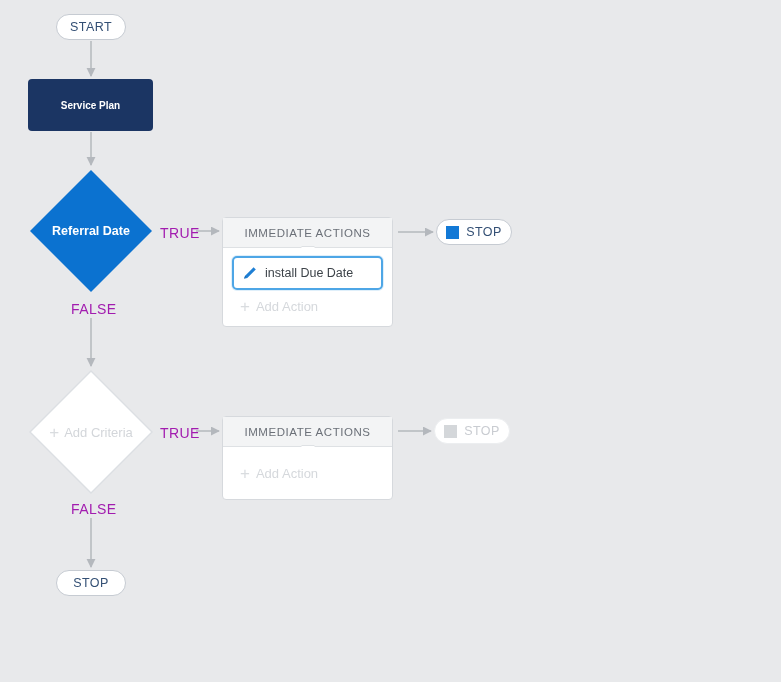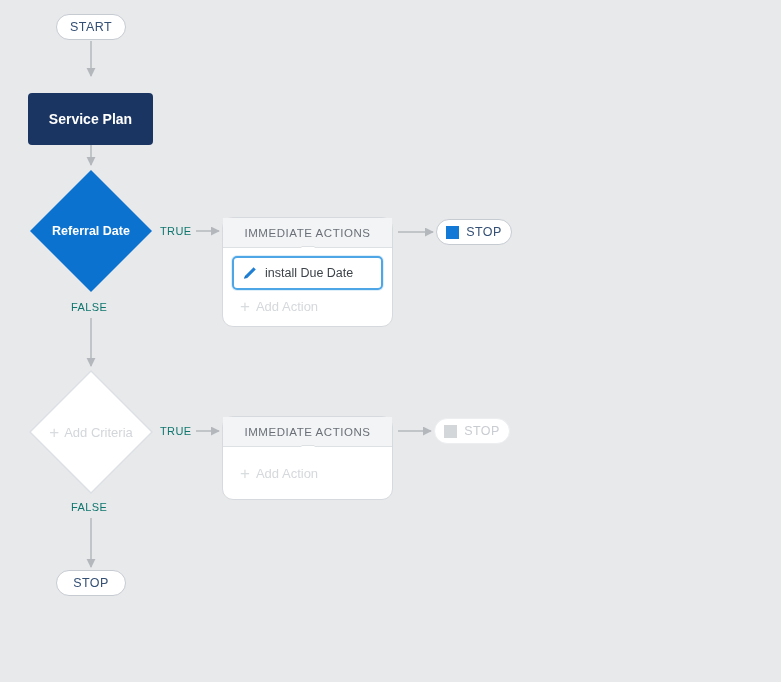--- a/index.html
+++ b/index.html
@@ -54,26 +54,26 @@
   }
   .pill.disabled .sq { background: #d4d7da; }
 
   #start-node { left: 56px; top: 14px; width: 70px; }
   #stop-top   { left: 436px; top: 219px; width: 76px; }
   #stop-mid   { left: 434px; top: 418px; width: 76px; }
   #stop-bot   { left: 56px; top: 570px; width: 70px; }
 
   
   #service-plan {
-    left: 28px; top: 93px;
+    left: 28px; top: 79px;
     width: 125px; height: 52px;
     background: #1b3563;
     border-radius: 4px;
     color: #ffffff;
-    font-size: 14px;
+    font-size: 10px;
     font-weight: bold;
     display: flex;
     align-items: center;
     justify-content: center;
     cursor: pointer;
     text-align: center;
   }
 
   
   .diamond-wrap {
@@ -106,21 +106,21 @@
     font-size: 17px;
     color: #d9dcdf;
     line-height: 1;
     font-weight: 300;
   }
 
   
   .actions-panel {
     background: #ffffff;
     border: 1px solid #d6d9dd;
-    border-radius: 11px;
+    border-radius: 4px;
     width: 171px;
   }
   #panel-top { left: 222px; top: 217px; }
   #panel-mid { left: 222px; top: 416px; }
 
   .panel-head {
     height: 29px;
     background: #f3f4f5;
     border-bottom: 1px solid #dee1e4;
     display: flex;
@@ -181,22 +181,22 @@
     font-size: 17px;
     line-height: 1;
     color: #d9dcdf;
     font-weight: 300;
   }
   #panel-mid .add-action { padding-top: 10px; padding-bottom: 8px; }
 
   
   .edge-label {
     position: absolute;
-    color: #0f766e;
-    font-size: 11px;
+    color: #a21caf;
+    font-size: 14px;
     letter-spacing: 0.4px;
     white-space: nowrap;
     pointer-events: none;
   }
   #lbl-true-1  { left: 160px; top: 225px; }
   #lbl-false-1 { left: 71px;  top: 301px; }
   #lbl-true-2  { left: 160px; top: 425px; }
   #lbl-false-2 { left: 71px;  top: 501px; }
 </style>
 </head>

